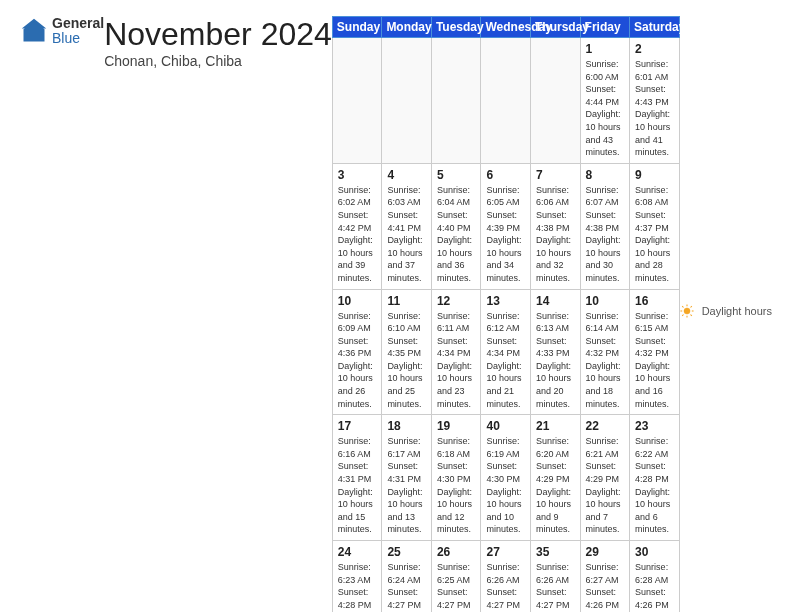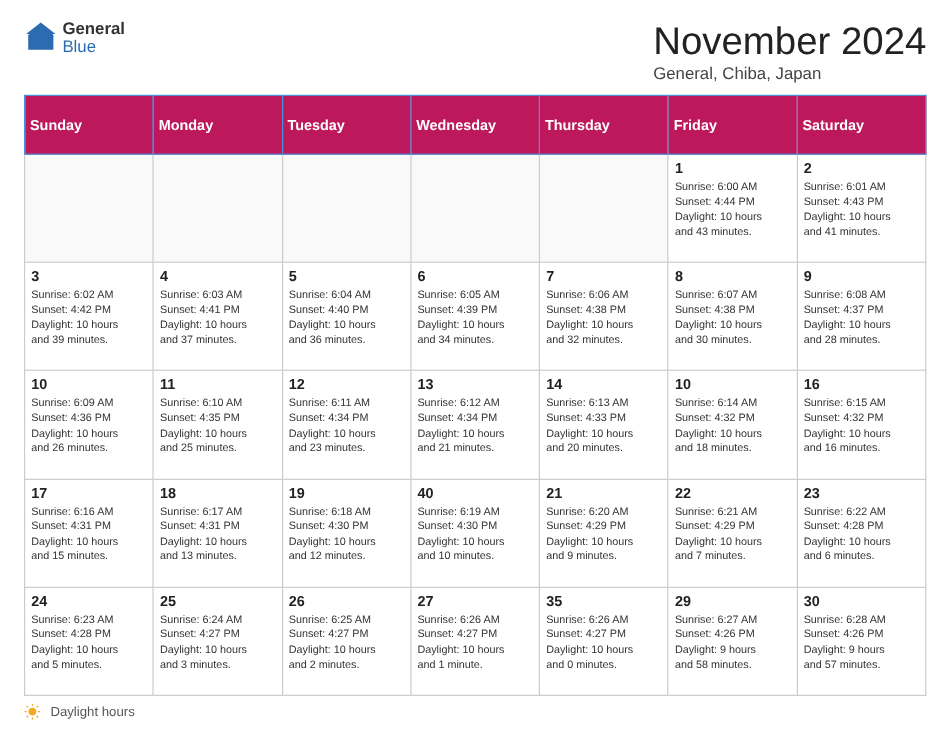--- a/index.html
+++ b/index.html
@@ -8,21 +8,21 @@
       background: #fff;
       width: 792px;
       height: 612px;
       overflow: hidden;
     }
     .page {
       width: 792px;
       height: 612px;
       padding: 16px 20px 12px 20px;
       display: flex;
-      flex-direction: column;
+      flex-direction: row;
     }
     .header {
       display: flex;
       justify-content: space-between;
       align-items: flex-start;
       margin-bottom: 10px;
     }
     .logo {
       display: flex;
       align-items: center;
@@ -60,25 +60,25 @@
       color: #444;
     }
     .calendar {
       flex: 1;
       border: 1px solid #ccc;
       border-collapse: collapse;
       width: 100%;
       table-layout: fixed;
     }
     .calendar th {
-      background: #be185d;
+      background: #1d4ed8;
       color: #fff;
       font-size: 12px;
       font-weight: bold;
-      padding: 17px 4px;
+      padding: 3px 4px;
       border: 1px solid #4a90d9;
       text-align: left;
     }
     .calendar td {
       border: 1px solid #ccc;
       vertical-align: top;
       padding: 4px 5px;
       font-size: 9.5px;
       color: #333;
       background: #fff;
@@ -94,21 +94,21 @@
       display: block;
       margin-bottom: 2px;
     }
     .day-info {
       font-size: 9px;
       color: #333;
       line-height: 1.4;
     }
     .footer {
       display: flex;
-      align-items: flex-end;
+      align-items: center;
       margin-top: 6px;
       font-size: 11px;
       color: #555;
       gap: 8px;
     }
     .sun-icon-small {
       width: 14px;
       height: 14px;
     }
   </style>
@@ -122,21 +122,21 @@
         <polygon points="16,4 28,14 28,28 4,28 4,14" fill="#2b6cb0"></polygon>
         <polygon points="16,2 30,13 26,13 16,6 6,13 2,13" fill="#2b6cb0"></polygon>
       </svg>
       <div class="logo-text">
         <span class="logo-general">General</span>
         <span class="logo-blue">Blue</span>
       </div>
     </div>
     <div class="title-block">
       <div class="month-title">November 2024</div>
-      <div class="location">General, Chiba, Japan</div>
+      <div class="location">Chonan, Chiba, Chiba</div>
     </div>
   </div>
 
   <table class="calendar">
     <thead>
       <tr>
         <th>Sunday</th>
         <th>Monday</th>
         <th>Tuesday</th>
         <th>Wednesday</th>

